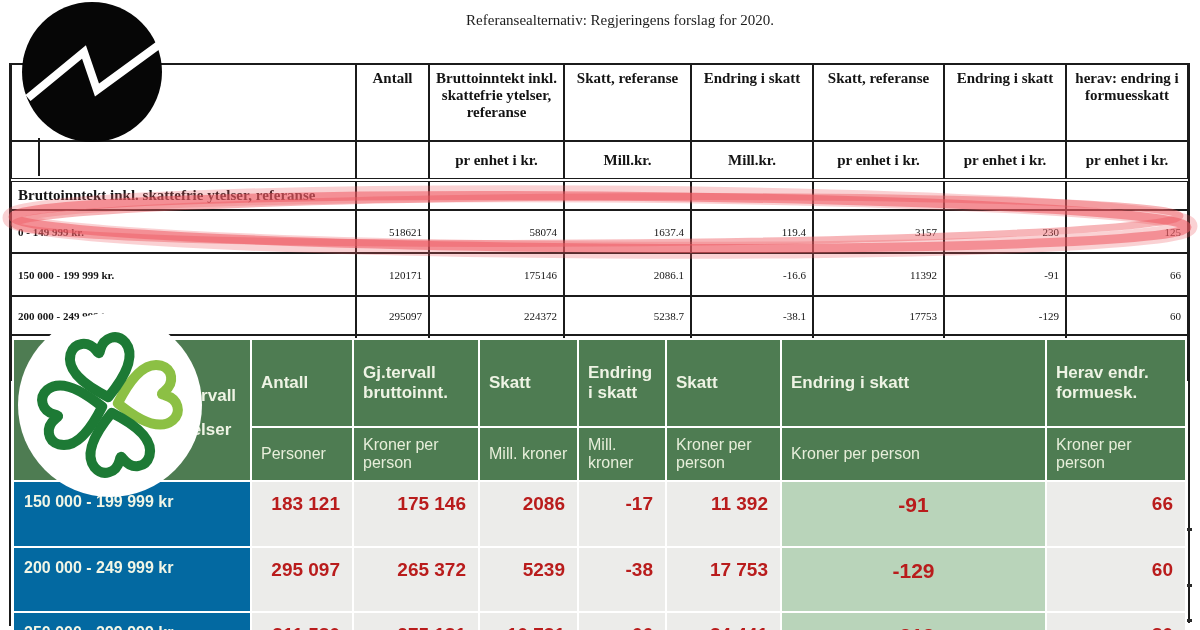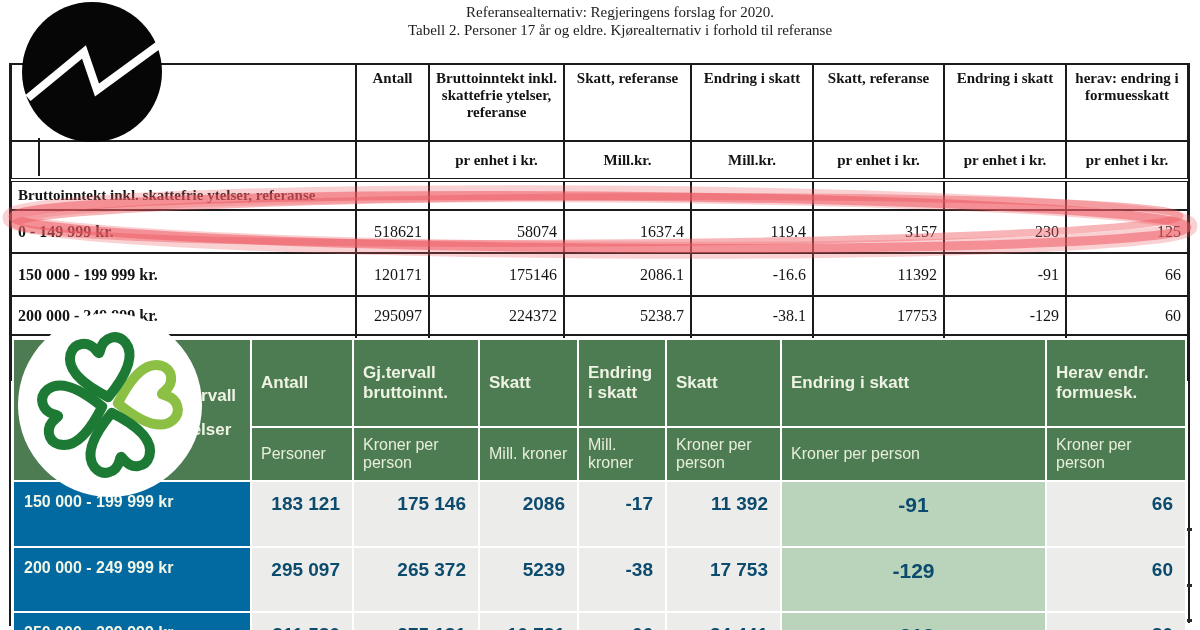--- a/index.html
+++ b/index.html
@@ -1,58 +1,58 @@
 <!DOCTYPE html>
 <html><head>
 <meta charset="utf-8">
 <style>
   html,body{margin:0;padding:0;}
   body{
     width:1200px;height:630px;position:relative;overflow:hidden;
     background:#ffffff;font-family:"Liberation Serif","DejaVu Serif",serif;
   }
   
-  .titles{position:absolute;left:300px;top:3px;width:640px;text-align:center;color:#1c1c1c;z-index:2;}
+  .titles{position:absolute;left:300px;top:11px;width:640px;text-align:center;color:#1c1c1c;z-index:2;}
   .titles .t1{font-size:15px;line-height:18px;}
   .titles .t2{font-size:15px;line-height:18px;}
 
   
   table.ttable{
     position:absolute;left:10px;top:63px;width:1177px;z-index:1;
     border-collapse:collapse;table-layout:fixed;background:#fff;
     font-family:"Liberation Serif","DejaVu Serif",serif;color:#141414;
   }
   table.ttable th,table.ttable td{
     border:2px solid #1b1b1b;padding:2px 6px;overflow:hidden;
   }
   .ttable tr.hdr th{font-weight:bold;font-size:15px;line-height:17px;text-align:center;vertical-align:top;height:68px;padding-top:5px;}
   .ttable tr.units td{font-weight:bold;font-size:15px;text-align:center;height:32px;vertical-align:middle;border-bottom:4px double #1b1b1b;}
   .ttable tr.section td{height:23px;font-weight:bold;font-size:15px;text-align:left;vertical-align:middle;}
-  .ttable tr.drow td{font-size:16px;height:37px;vertical-align:middle;}
+  .ttable tr.drow td{font-size:11px;height:37px;vertical-align:middle;}
   .ttable tr.drow td.lab{font-weight:bold;text-align:left;}
   .ttable tr.drow td.val{text-align:right;}
   .ttable tr.r1 td{height:37px;}
   .ttable tr.r2 td{height:33px;}
   .ttable tr.r3 td{height:39px;}
 
   
   table.gtable{
     position:absolute;left:12px;top:338px;width:1173px;z-index:3;
     border-collapse:collapse;table-layout:fixed;
     font-family:"Liberation Sans","DejaVu Sans",sans-serif;
   }
   table.gtable th,table.gtable td{border:2px solid #ffffff;overflow:hidden;}
   .gtable th.gh{background:#4e7c52;color:#eef3e4;font-weight:bold;font-size:17px;line-height:20px;
     text-align:left;vertical-align:middle;padding:4px 9px;height:78px;}
   .gtable td.gu{background:#4e7c52;color:#e7eeda;font-weight:normal;font-size:16px;line-height:18px;
     text-align:left;vertical-align:middle;padding:3px 9px;height:46px;}
   .gtable th.glabel{background:#4e7c52;position:relative;}
   .gtable th.rowlab{background:#0369a1;color:#f2f6e6;font-weight:bold;font-size:16px;
     text-align:left;vertical-align:top;padding:11px 10px 0 10px;}
-  .gtable td.gval{background:#ececea;color:#0c4a6e;font-weight:bold;font-size:19px;
+  .gtable td.gval{background:#ececea;color:#b91c1c;font-weight:bold;font-size:19px;
     text-align:right;vertical-align:top;padding:11px 12px 0 6px;}
   .gtable td.gval.hl{background:#b9d4ba;text-align:center;font-size:21px;padding-right:6px;}
   .gtable tr.gr1 td,.gtable tr.gr1 th{height:53px;}
   .gtable tr.gr2 td,.gtable tr.gr2 th{height:52px;}
   .gtable tr.gr3 td,.gtable tr.gr3 th{height:60px;}
   .frag{position:absolute;left:172px;color:#eef3e4;font-weight:bold;font-size:17px;}
   .frag.f1{top:46px;}
   .frag.f2{top:80px;}
 
   
@@ -62,21 +62,20 @@
   
   .logo-news{position:absolute;left:14px;top:0px;z-index:6;}
   .logo-party{position:absolute;left:8px;top:306px;z-index:5;}
   .annotation{position:absolute;left:0;top:0;z-index:10;pointer-events:none;}
 </style>
 </head>
 <body>
 
 <div class="titles">
   <div class="t1">Referansealternativ: Regjeringens forslag for 2020.</div>
-  <div class="t2">Tabell 2. Personer 17 år og eldre. Kjørealternativ i forhold til referanse</div>
 </div>
 
 <table class="ttable">
   <colgroup>
     <col style="width:345px">
       <col style="width:73px">
       <col style="width:135px">
       <col style="width:127px">
     <col style="width:122px">
       <col style="width:131px">

